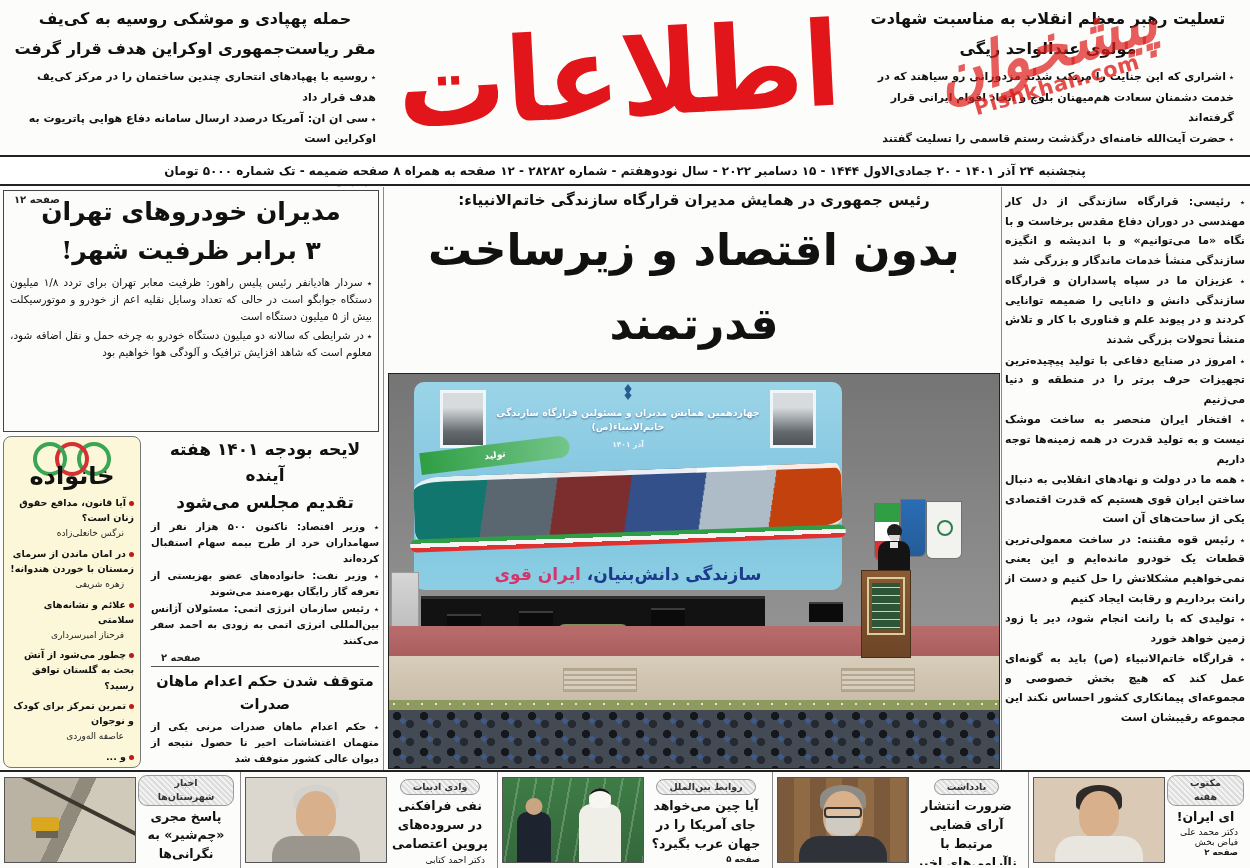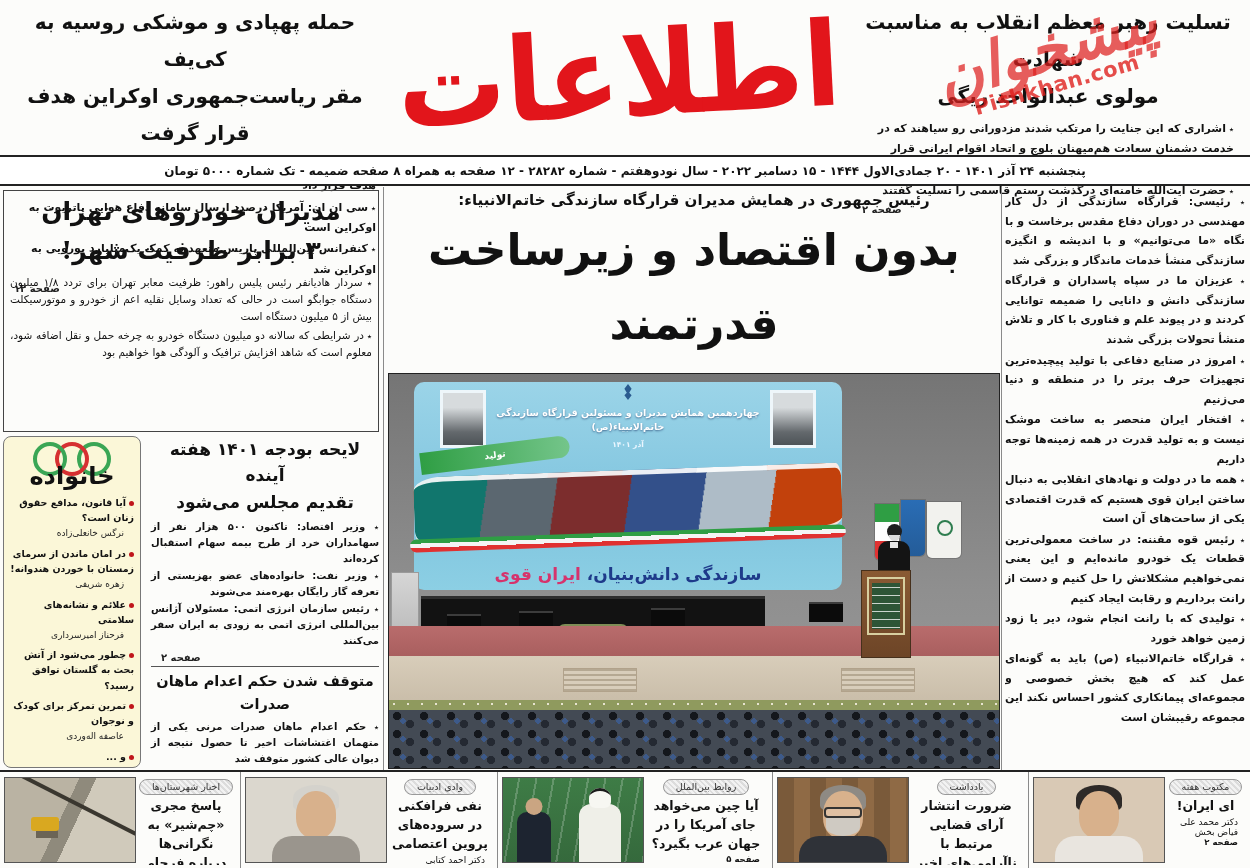--- a/index.html
+++ b/index.html
@@ -6,21 +6,21 @@
   .page{position:relative;width:1250px;height:868px;margin:0 auto;background:#fcfcfa;color:#111;overflow:hidden;direction:rtl;}
 
   
   .wm{position:absolute;top:18px;right:88px;z-index:40;text-align:center;transform:rotate(-16deg);pointer-events:none;}
   .wm-fa{font-size:62px;font-weight:bold;font-style:italic;color:rgba(222,32,30,.72);line-height:1;}
   .wm-en{font-size:21px;font-weight:bold;color:rgba(222,32,30,.8);margin-top:-6px;letter-spacing:.5px;}
 
   
   .top-right{position:absolute;top:4px;right:6px;width:392px;text-align:center;}
   .top-left{position:absolute;top:4px;left:4px;width:382px;text-align:center;}
-  .t-title{font-size:20px;font-weight:bold;line-height:1.85;}
+  .t-title{font-size:16px;font-weight:bold;line-height:1.85;}
   .t-bullets{text-align:right;font-size:11px;font-weight:bold;line-height:1.85;padding:4px 10px 0 6px;}
   .pg{font-size:10px;font-weight:bold;text-align:left;padding:2px 4px 0 10px;color:#222;}
   .masthead{position:absolute;top:0;left:388px;width:462px;height:150px;display:flex;align-items:center;justify-content:center;}
   .masthead-text{font-size:108px;font-weight:bold;color:#e2151b;transform:rotate(-3deg) scaleY(1.08);letter-spacing:-4px;}
 
   .dateline{position:absolute;top:155px;left:0;right:0;height:27px;border-top:2px solid #222;border-bottom:2px solid #222;
     display:flex;align-items:center;justify-content:center;font-size:12px;font-weight:bold;background:#fff;}
 
   
   .vr{position:absolute;width:1px;background:#8a8a8a;}
@@ -96,21 +96,21 @@
   .raisi-collar{position:absolute;left:501px;top:168px;width:8px;height:6px;background:#e8e8e8;}
   .podium{position:absolute;left:472px;top:196px;width:48px;height:86px;background:linear-gradient(180deg,#8a5a33,#6d4527);border:1px solid #46301c;}
   .podium-sign{position:absolute;left:5px;top:6px;right:5px;height:58px;background:#2d5536;border:2px solid #d8cfa0;
       background-image:repeating-linear-gradient(180deg,rgba(255,255,255,.75) 0 1px,transparent 1px 8px);background-clip:content-box;padding:4px 3px;box-sizing:border-box;}
 
   
   .bottom{position:absolute;top:772px;left:0;right:0;height:96px;display:flex;flex-direction:row;}
   .bsec{position:relative;box-sizing:border-box;display:flex;flex-direction:row;padding:3px 4px;border-left:1px solid #8a8a8a;}
   .bsec:last-child{border-left:none;}
   .btext{flex:1;text-align:center;padding:0 2px;overflow:hidden;}
-  .blabel{display:inline-block;border:1px solid #999;border-radius:9px;background:repeating-linear-gradient(45deg,#f2f2f2 0 2px,#dcdcdc 2px 4px);font-size:9.5px;font-weight:normal;color:#333;padding:0 12px;line-height:1.5;text-align:center;}
+  .blabel{display:inline-block;border:1px solid #999;border-radius:9px;background:repeating-linear-gradient(45deg,#f2f2f2 0 2px,#dcdcdc 2px 4px);font-size:9.5px;font-weight:bold;color:#333;padding:0 12px;line-height:1.5;text-align:center;}
   .btitle{font-size:12.5px;font-weight:bold;line-height:1.5;margin-top:2px;}
   .bauthor{font-size:9px;text-align:right;padding-right:6px;margin-top:1px;}
   .bpage{font-size:8.5px;font-weight:bold;text-align:right;padding-right:6px;}
   .bphoto{width:132px;height:86px;border:1px solid #555;box-sizing:border-box;position:relative;overflow:hidden;align-self:center;}
 
   
   .port{--bg:#d8d4cb;--hair:#cfcfcf;--suit:#9a958d;background:var(--bg);}
   .port .hair{position:absolute;left:50%;top:8%;width:46px;height:26px;transform:translateX(-50%);background:var(--hair);border-radius:50% 50% 20% 20%;}
   .port .face{position:absolute;left:50%;top:16%;width:40px;height:48px;transform:translateX(-50%);background:#d8b18c;border-radius:48% 48% 44% 44%;}
   .port .body{position:absolute;left:50%;bottom:-4px;width:88px;height:30px;transform:translateX(-50%);background:var(--suit);border-radius:20px 20px 0 0;}
@@ -249,21 +249,21 @@
   <div class="leftlower">
     <div class="news-col">
       <div class="art">
         <div class="art-title">
           <span>لایحه بودجه ۱۴۰۱ هفته آینده</span><br>
           <span>تقدیم مجلس می‌شود</span>
         </div>
         <div class="art-bullets">
           <div class="bl">وزیر اقتصاد: تاکنون ۵۰۰ هزار نفر از سهامداران خرد از طرح بیمه سهام استقبال کرده‌اند</div>
           <div class="bl">وزیر نفت: خانواده‌های عضو بهزیستی از تعرفه گاز رایگان بهره‌مند می‌شوند</div>
-          <div class="bl">رئیس سازمان انرژی اتمی: مسئولان آژانس بین‌المللی انرژی اتمی به زودی به ایران سفر می‌کنند</div>
+          <div class="bl">رئیس سازمان انرژی اتمی: مسئولان آژانس بین‌المللی انرژی اتمی به زودی به احمد سفر می‌کنند</div>
         </div>
         <div class="pg">صفحه ۲</div>
       </div>
       <div class="art">
         <div class="art-title small">متوقف شدن حکم اعدام ماهان صدرات</div>
         <div class="art-bullets">
           <div class="bl">حکم اعدام ماهان صدرات مرنی یکی از متهمان اغتشاشات اخیر تا حصول نتیجه از دیوان عالی کشور متوقف شد</div>
         </div>
         <div class="pg">صفحه ۱۰</div>
       </div>

